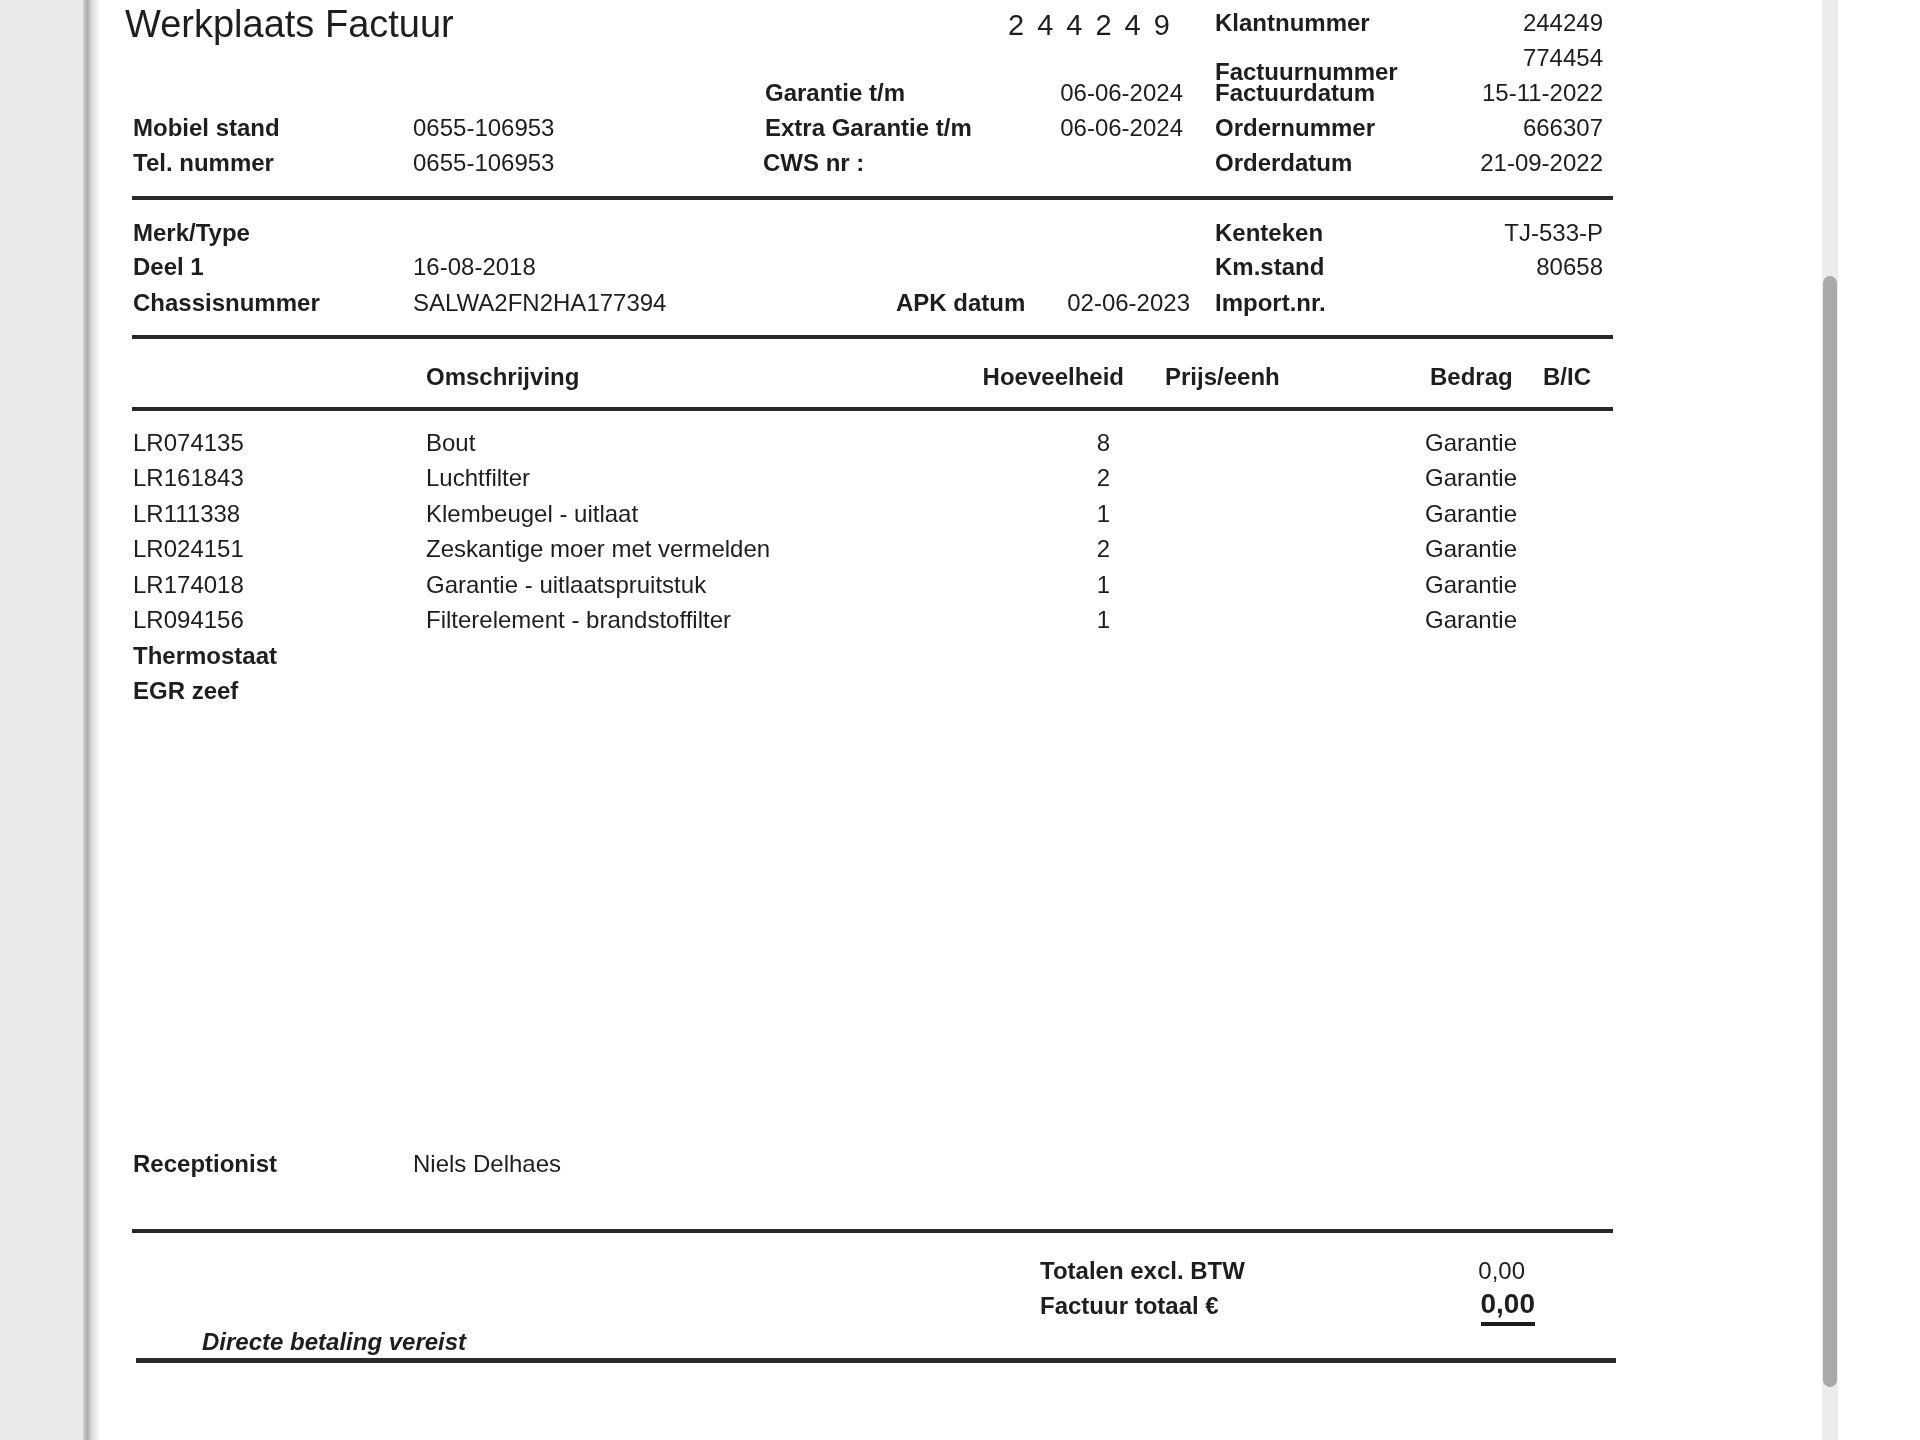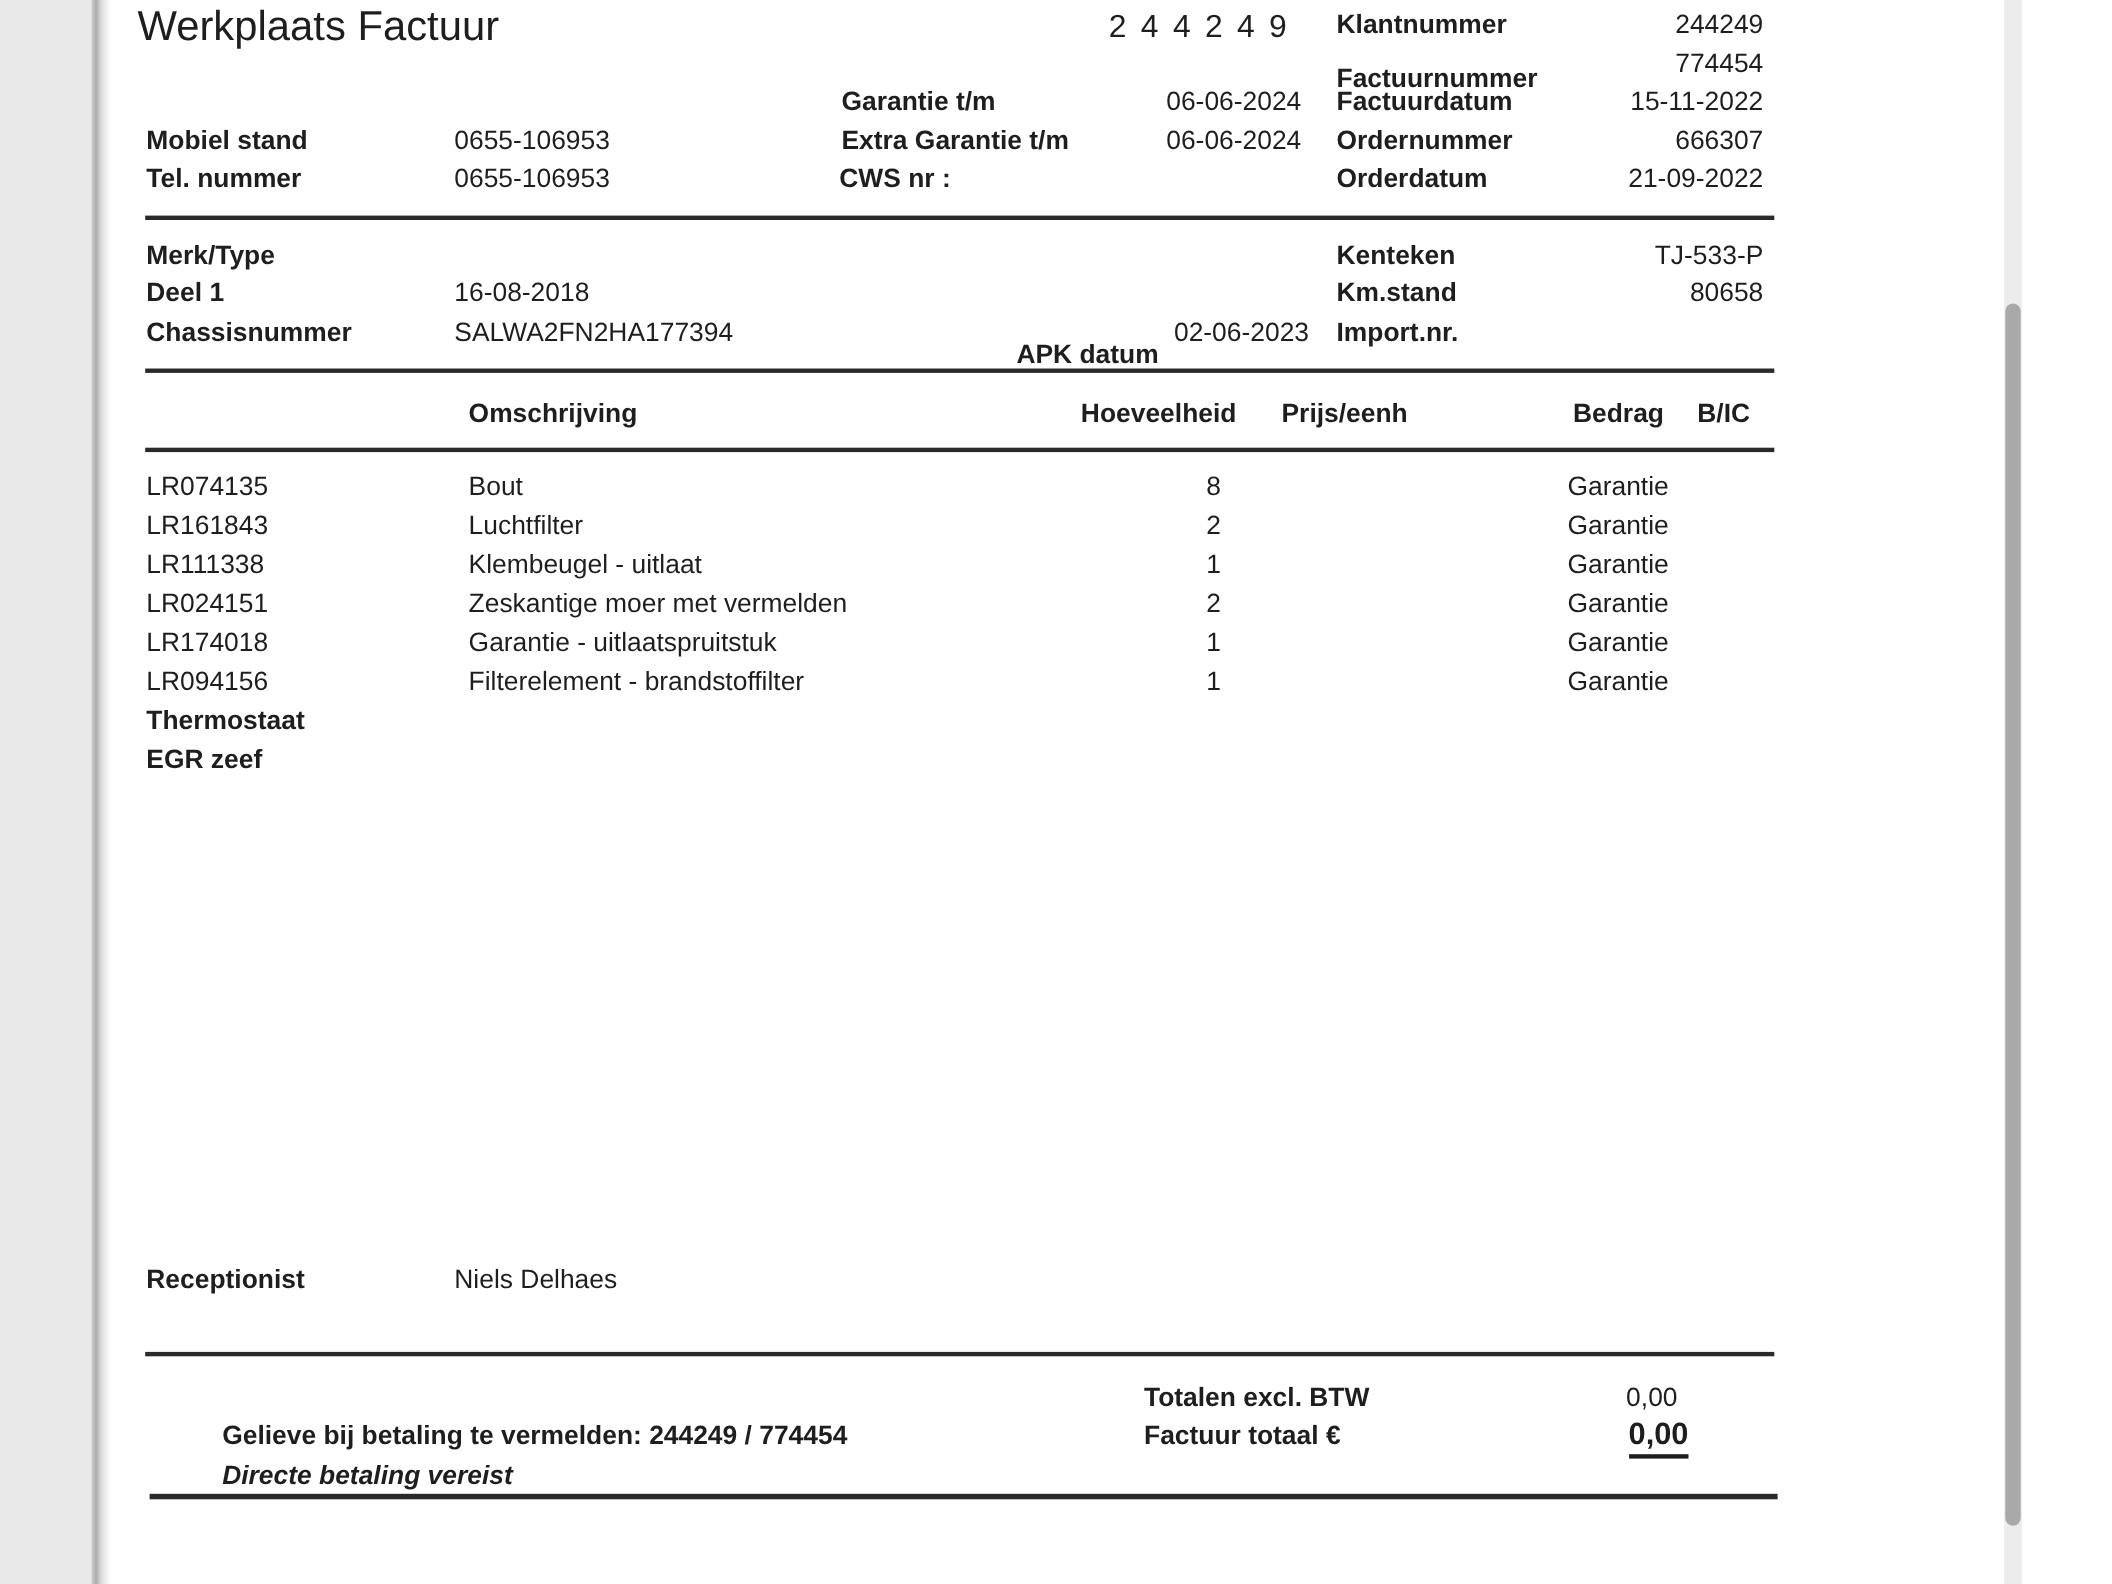--- a/index.html
+++ b/index.html
@@ -63,21 +63,21 @@
   <div class="t b" style="left:1215px;top:218px;">Kenteken</div>
   <div class="t" style="right:317px;top:218px;">TJ-533-P</div>
 
   <div class="t b" style="left:133px;top:252px;">Deel 1</div>
   <div class="t" style="left:413px;top:252px;">16-08-2018</div>
   <div class="t b" style="left:1215px;top:252px;">Km.stand</div>
   <div class="t" style="right:317px;top:252px;">80658</div>
 
   <div class="t b" style="left:133px;top:288px;">Chassisnummer</div>
   <div class="t" style="left:413px;top:288px;">SALWA2FN2HA177394</div>
-  <div class="t b" style="left:924px;top:288px;margin-top:20px;">APK datum</div>
+  <div class="t b" style="left:896px;top:288px;">APK datum</div>
   <div class="t" style="right:730px;top:288px;">02-06-2023</div>
   <div class="t b" style="left:1215px;top:288px;">Import.nr.</div>
   <div class="t" style="right:317px;top:288px;"></div>
 
   <div class="rule" style="top:335px;"></div>
 
   <div class="t b" style="left:426px;top:362px;">Omschrijving</div>
   <div class="t b" style="right:796px;top:362px;">Hoeveelheid</div>
   <div class="t b" style="left:1165px;top:362px;">Prijs/eenh</div>
   <div class="t b" style="left:1430px;top:362px;">Bedrag</div>
@@ -121,21 +121,20 @@
   <div class="t b" style="left:133px;top:1149px;">Receptionist</div>
   <div class="t" style="left:413px;top:1149px;">Niels Delhaes</div>
 
   <div class="rule" style="top:1229px;"></div>
 
   <div class="t b" style="left:1040px;top:1256px;">Totalen excl. BTW</div>
   <div class="t" style="right:395px;top:1256px;">0,00</div>
   <div class="t b" style="left:1040px;top:1291px;">Factuur totaal €</div>
   <div class="t total-bold" style="right:385px;top:1288px;">0,00</div>
 
-  <div class="t b" style="left:202px;top:1291px;">Gelieve bij betaling te vermelden: 244249 / 774454</div>
   <div class="t b i" style="left:202px;top:1327px;">Directe betaling vereist</div>
 
   <div class="rule" style="left:136px;top:1358px;width:1480px;height:5px;"></div>
 
   <div class="sb-track">
     <div class="sb-thumb"></div>
   </div>
 </div>
 
 </body></html>

